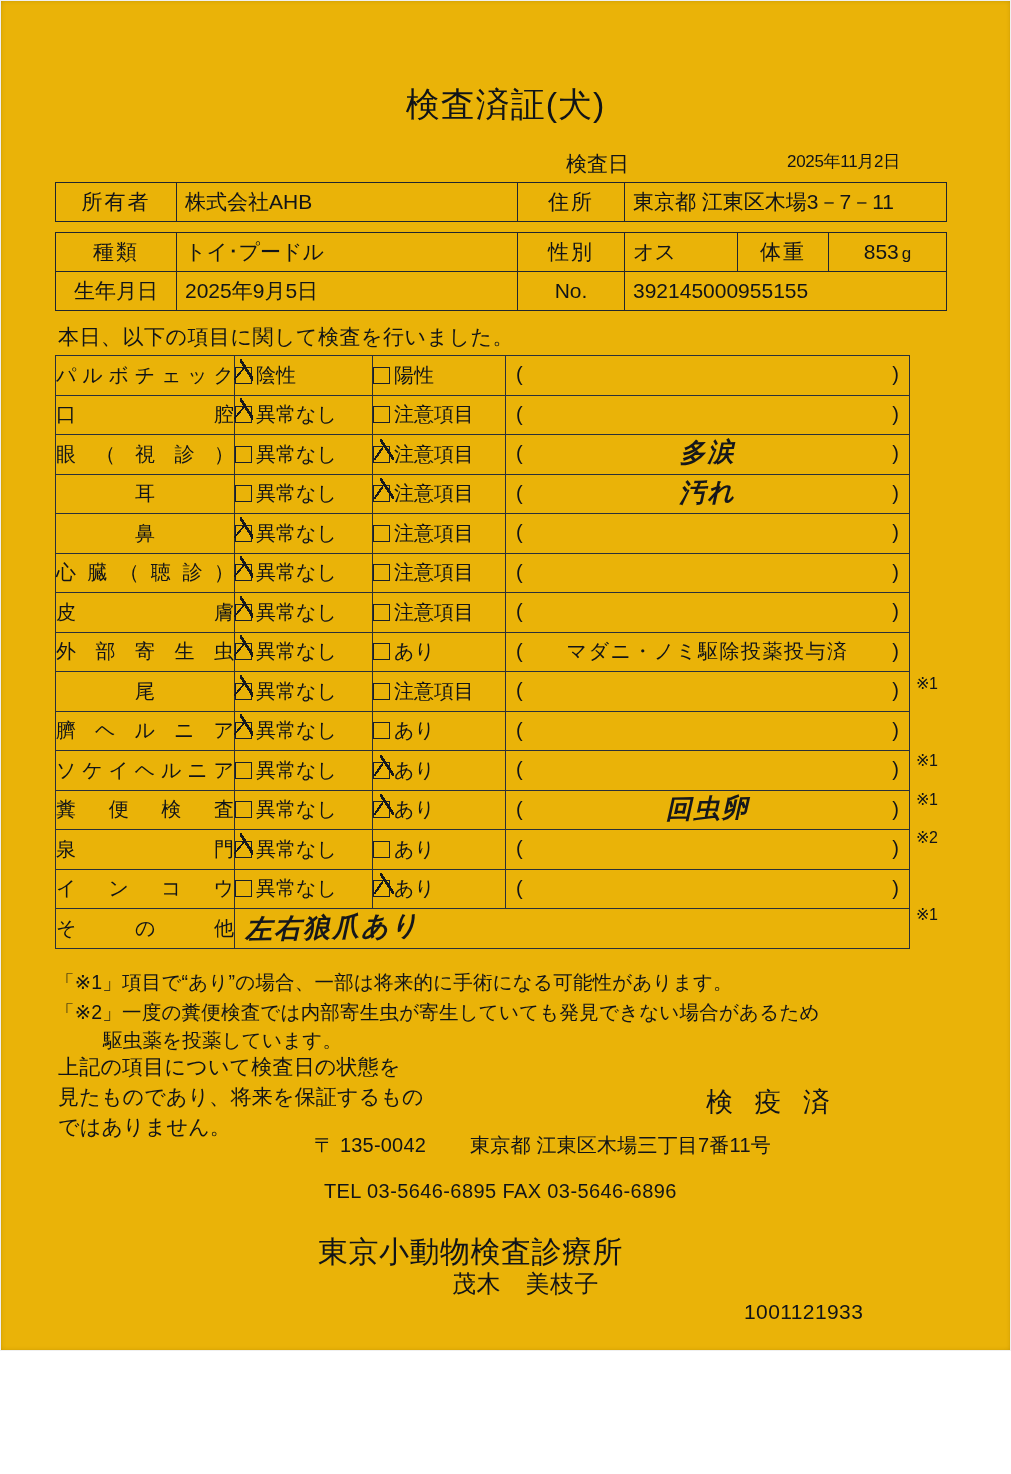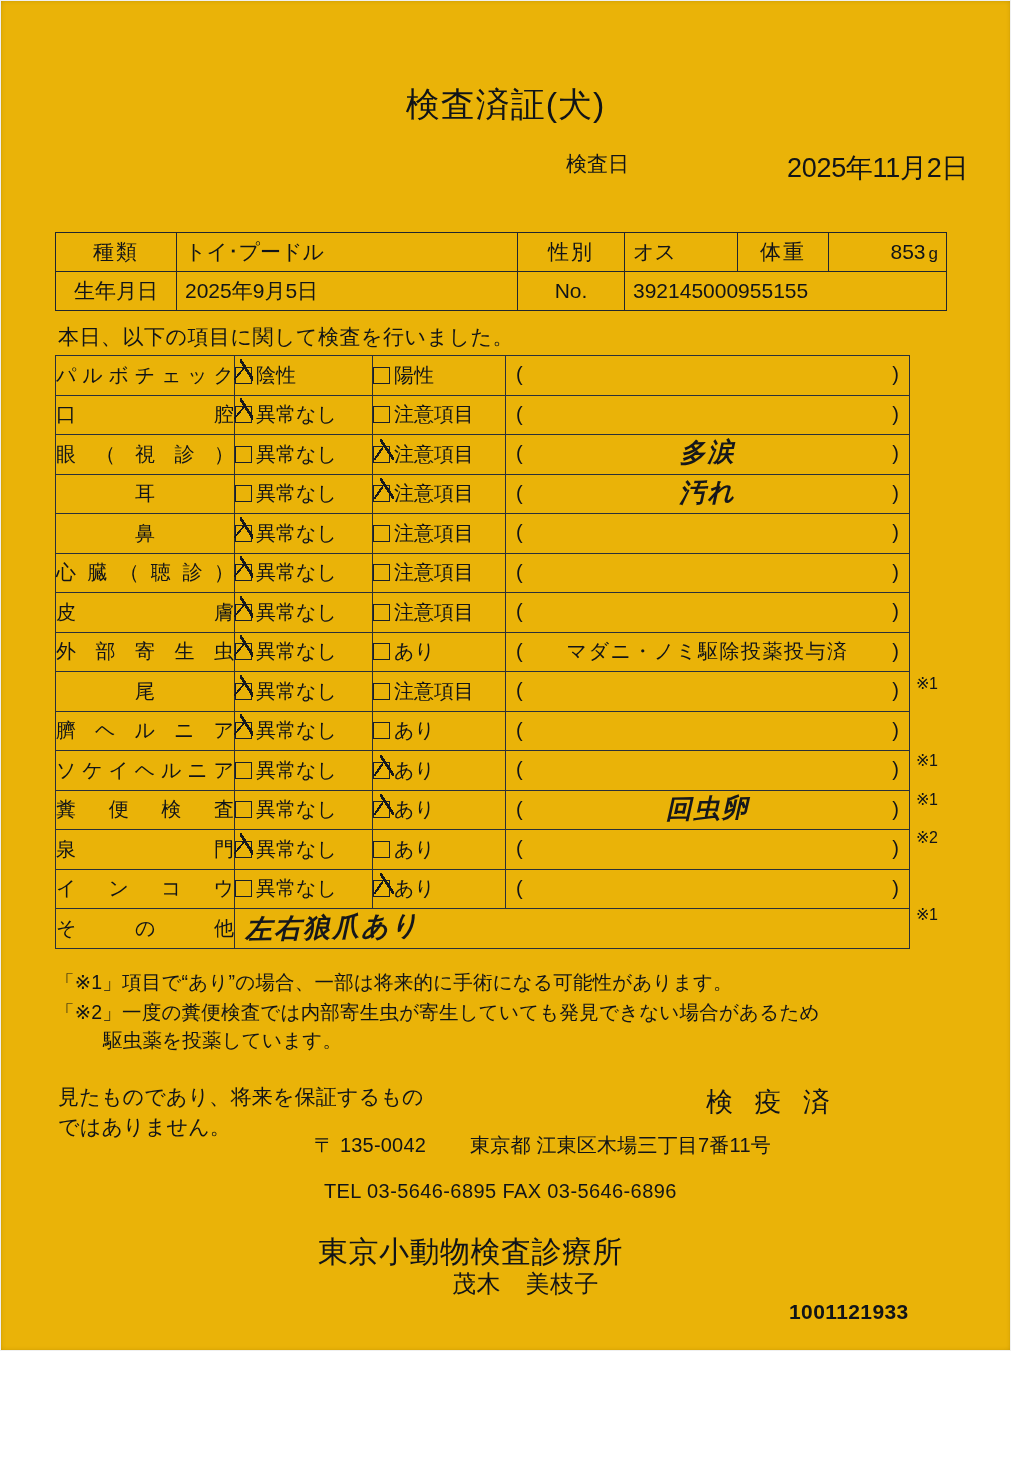--- a/index.html
+++ b/index.html
@@ -41,21 +41,21 @@
   .exam-date-label {
     position: absolute;
     left: 566px;
     top: 150px;
     font-size: 21px;
   }
   .exam-date-value {
     position: absolute;
     left: 787px;
     top: 150px;
-    font-size: 27px;
+    font-size: 17px;
     letter-spacing: -.3px;
   }
 
   
   .hdr-table {
     position: absolute;
     border-collapse: collapse;
     table-layout: fixed;
     font-size: 21px;
   }
@@ -69,21 +69,21 @@
   .lbl {
     text-align: center;
     letter-spacing: 2px;
   }
   .lbl-j { text-align: center; letter-spacing: 0px; }
   .num-lbl { text-align: center; letter-spacing: 0; }
 
   #hdr1 { left: 55px; top: 182px; width: 892px; }
   #hdr2 { left: 55px; top: 232px; width: 892px; }
 
-  .wt-val { text-align: right; padding-right: 6px; }
+  .wt-val { text-align: center; padding-right: 6px; }
   .wt-unit { font-size: 17px; padding-left: 3px; }
 
   .intro {
     position: absolute;
     left: 58px;
     top: 323px;
     font-size: 21px;
     letter-spacing: .5px;
   }
 
@@ -258,37 +258,46 @@
   .person {
     position: absolute;
     left: 452px;
     top: 1268px;
     font-size: 24px;
     letter-spacing: .5px;
     white-space: nowrap;
   }
   .serial {
     position: absolute;
-    left: 789px;
+    left: 744px;
     top: 1300px;
     font-size: 21px;
     letter-spacing: .4px;
-    font-weight: bold;
   }
 </style>
 </head>
 <body>
 
 <div id="page">
 
   <div class="title">検査済証(犬)</div>
 
   <div class="exam-date-label">検査日</div>
   <div class="exam-date-value">2025年11月2日</div>
 
+  <table id="hdr1" class="hdr-table">
+    <tbody>
+        <tr>
+      <td class="lbl" style="width:104px">所有者</td>
+      <td style="width:324px">株式会社AHB</td>
+      <td class="lbl" style="width:90px">住所</td>
+      <td>東京都 江東区木場3－7－11</td>
+    </tr>
+  </tbody>
+    </table>
 
   <table id="hdr2" class="hdr-table">
     <tbody>
         <tr>
       <td class="lbl" style="width:104px">種類</td>
       <td style="width:324px">トイ･プードル</td>
       <td class="lbl" style="width:90px">性別</td>
       <td style="width:96px">オス</td>
       <td class="lbl" style="width:74px">体重</td>
       <td class="wt-val"><span>853</span><span class="wt-unit">g</span></td>
@@ -628,20 +637,21 @@
       <div class="mark" style="top: 751px;">※1</div>
       <div class="mark" style="top: 789.5px;">※1</div>
       <div class="mark" style="top: 828px;">※2</div>
       <div class="mark" style="top: 905px;">※1</div>
     </div>
 
   <div class="fn" id="fn1">「※1」項目で“あり”の場合、一部は将来的に手術になる可能性があります。</div>
   <div class="fn" id="fn2">「※2」一度の糞便検査では内部寄生虫が寄生していても発見できない場合があるため</div>
   <div class="fn" id="fn3">駆虫薬を投薬しています。</div>
 
+  <div class="disc" id="d1">上記の項目について検査日の状態を</div>
   <div class="disc" id="d2">見たものであり、将来を保証するもの</div>
   <div class="disc" id="d3">ではありません。</div>
 
   <div class="stamp">検 疫 済</div>
 
   <div class="addr"><span>〒 135-0042</span><span class="zip-sp"></span><span>東京都 江東区木場三丁目7番11号</span></div>
   <div class="tel">TEL 03-5646-6895  FAX 03-5646-6896</div>
   <div class="clinic">東京小動物検査診療所</div>
   <div class="person">茂木　美枝子</div>
   <div class="serial">1001121933</div>

